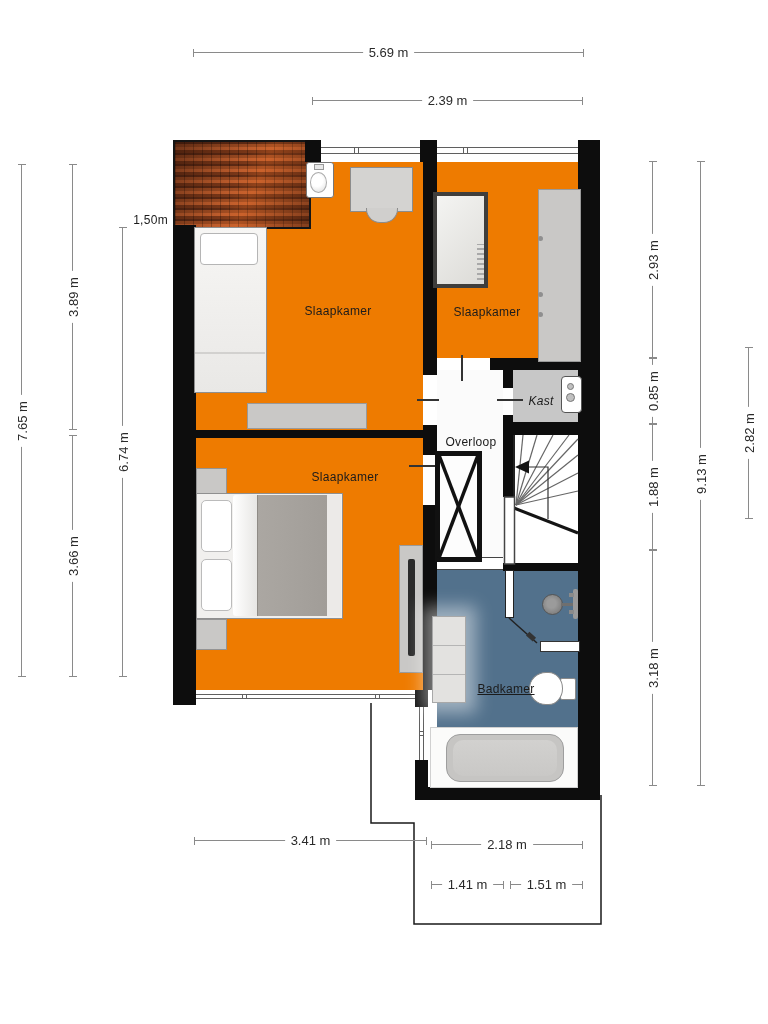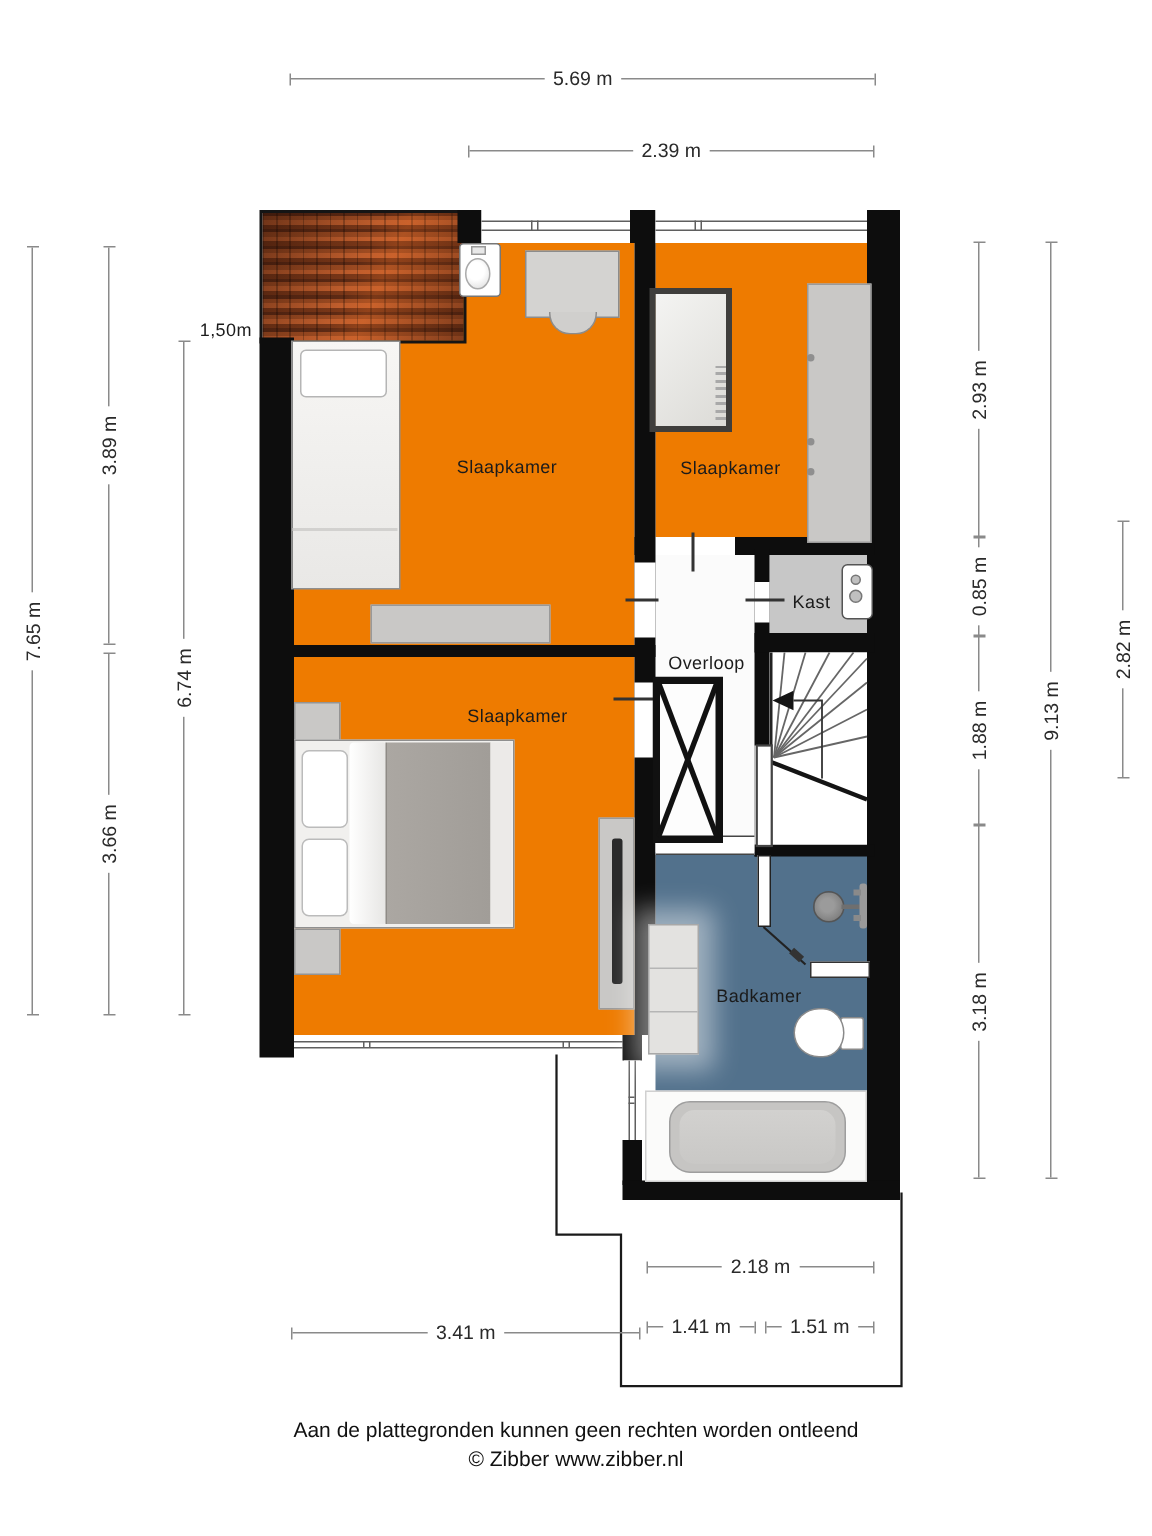--- a/index.html
+++ b/index.html
@@ -175,23 +175,23 @@
   <div class="furn" style="left:560px;top:678px;width:16px;height:22px;background:#fff;border:1.5px solid #8a8a8a;border-radius:2px;"></div>
   <div class="furn" style="left:529px;top:672px;width:34px;height:33px;background:#fff;border:1.5px solid #8a8a8a;border-radius:50% 42% 42% 50% / 50% 50% 50% 50%;"></div>
   <div class="furn" style="left:430px;top:727px;width:148px;height:61px;background:#fbfbfa;border:1px solid #d0d0d0;"></div>
   <div class="furn" style="left:446px;top:734px;width:118px;height:48px;background:#c6c5c3;border:1px solid #9e9e9e;border-radius:14px;">
     <div class="abs" style="left:6px;top:5px;right:6px;bottom:5px;background:linear-gradient(180deg,#d2d1cf,#c9c8c6);border-radius:10px;"></div>
   </div>
 
   <div class="lbl" style="left:278px;top:304px;width:120px;">Slaapkamer</div>
   <div class="lbl" style="left:427px;top:305px;width:120px;">Slaapkamer</div>
   <div class="lbl" style="left:285px;top:470px;width:120px;">Slaapkamer</div>
-  <div class="lbl" style="left:511px;top:394px;width:60px;">Kast</div>
+  <div class="lbl" style="left:511px;top:394px;width:60px;font-style:italic;">Kast</div>
   <div class="lbl" style="left:421px;top:435px;width:100px;">Overloop</div>
-  <div class="lbl" style="left:446px;top:657px;width:120px;">Badkamer</div>
+  <div class="lbl" style="left:446px;top:682px;width:120px;text-decoration:underline;">Badkamer</div>
   <div class="lbl" style="left:110px;top:213px;width:58px;text-align:right;">1,50m</div>
 
   <svg class="abs" style="left:360px;top:700px;" width="250" height="232" viewBox="0 0 250 232">
     <polyline points="11,3 11,123 54,123 54,224 241,224 241,95" fill="none" stroke="#1a1a1a" stroke-width="1.5"></polyline>
   </svg>
 
   <div class="dimh" style="left:194px;top:52px;width:389px;">
       <span>5.69 m</span>
     </div>
   <div class="dimh" style="left:313px;top:100px;width:269px;">
@@ -223,29 +223,27 @@
   <div class="dimv" style="left:652px;top:550px;height:235px;">
       <span>3.18 m</span>
     </div>
   <div class="dimv" style="left:700px;top:162px;height:623px;">
       <span>9.13 m</span>
     </div>
   <div class="dimv" style="left:748px;top:348px;height:170px;">
       <span>2.82 m</span>
     </div>
 
-  <div class="dimh" style="left:195px;top:888px;width:231px;">
+  <div class="dimh" style="left:195px;top:840px;width:231px;">
       <span>3.41 m</span>
     </div>
   <div class="dimh" style="left:432px;top:844px;width:150px;">
       <span>2.18 m</span>
     </div>
   <div class="dimh" style="left:432px;top:884px;width:71px;">
       <span>1.41 m</span>
     </div>
   <div class="dimh" style="left:511px;top:884px;width:71px;">
       <span>1.51 m</span>
     </div>
 
-  <div class="footer" style="top:945px;">Aan de plattegronden kunnen geen rechten worden ontleend</div>
-  <div class="footer" style="top:964px;">© Zibber www.zibber.nl</div>
 
 </div>
 
 </body></html>

